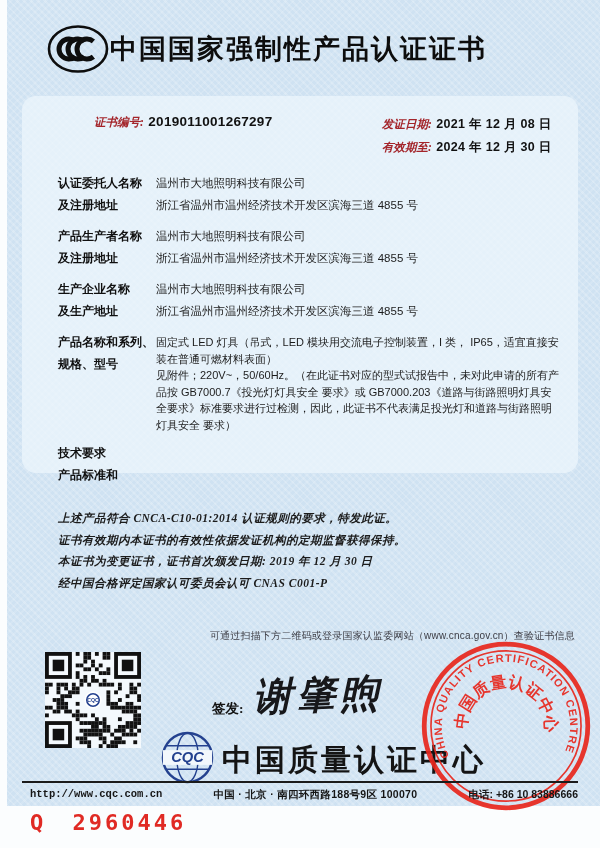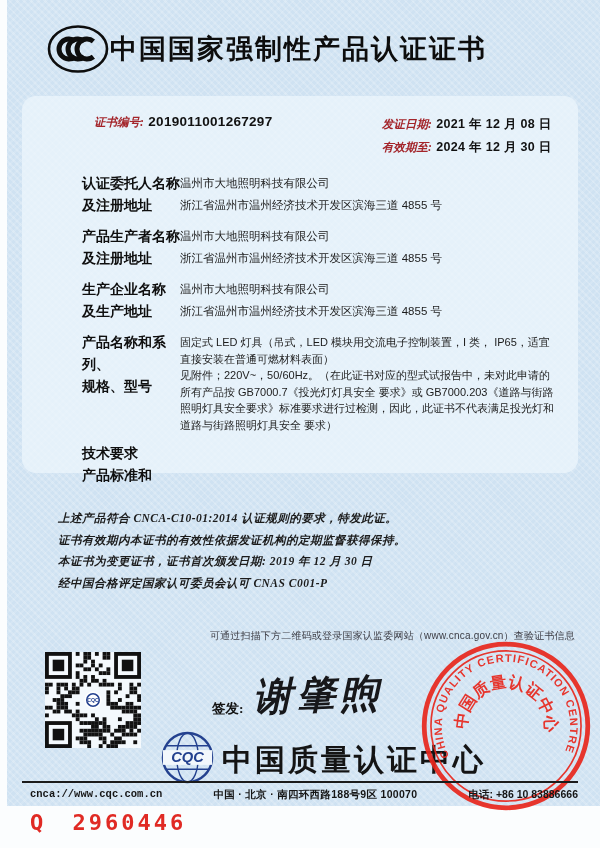--- a/index.html
+++ b/index.html
@@ -23,21 +23,21 @@
     position:absolute;left:22px;top:96px;width:556px;height:377px;
     background:rgba(236,245,252,.75);border-radius:14px;
     box-sizing:border-box;padding:16px 18px 0 36px;
   }
   .meta-row{display:flex;justify-content:space-between;margin-bottom:14px;padding-left:36px;}
   .red-label{color:#a3242a;font-family:"Liberation Serif","DejaVu Serif",serif;font-style:italic;font-weight:bold;font-size:11.5px;}
   .meta-val{color:#111;font-size:13.5px;font-weight:600;letter-spacing:.3px;}
   .meta-right{width:178px;line-height:21px;white-space:nowrap;}
   .meta-right .meta-val{font-size:12.5px;text-align:right;}
   .sec{display:flex;margin-bottom:9px;}
-  .sec .labels{width:98px;flex-shrink:0;font-size:14px;font-weight:bold;color:#0f0f0f;line-height:22px;margin-left:24px;}
+  .sec .labels{width:98px;flex-shrink:0;font-size:12px;font-weight:bold;color:#0f0f0f;line-height:22px;}
   .sec .values{flex:1;font-size:11.5px;color:#1c1c1c;line-height:22px;}
   .sec .values .desc{font-size:11px;line-height:16.5px;}
   .sec .values .desc.first{margin-top:3px;}
   .statements{margin-top:22px;font-family:"Liberation Serif","DejaVu Serif",serif;font-style:italic;font-size:11.5px;font-weight:600;color:#1b1b1b;line-height:21.5px;letter-spacing:.5px;}
   .verify-note{position:absolute;top:629px;right:25px;font-size:10px;color:#3c3c44;letter-spacing:.2px;}
   .qr{position:absolute;left:45px;top:652px;width:96px;height:96px;}
   .sign-label{position:absolute;left:212px;top:700px;font-family:"Liberation Serif","DejaVu Serif",serif;font-size:13.5px;font-weight:600;color:#131313;}
   .sign-name{position:absolute;left:253px;top:668px;font-family:"Liberation Serif","DejaVu Serif",serif;font-style:italic;font-weight:bold;font-size:39px;color:#17171a;transform:rotate(-2deg);letter-spacing:4px;}
   .cqc-logo{position:absolute;left:160px;top:730px;width:55px;height:55px;}
   .org-name{position:absolute;left:222px;top:740px;font-size:30px;font-weight:600;color:#141414;letter-spacing:3px;white-space:nowrap;}
@@ -370,18 +370,18 @@
   <text font-size="10.6" font-weight="bold" fill="#e8271d" letter-spacing="1.1" font-family="Liberation Sans, sans-serif">
     <textPath href="#arcEN" startOffset="2">CHINA  QUALITY  CERTIFICATION  CENTRE</textPath>
   </text>
   <text font-size="15.5" font-weight="bold" fill="#e8271d" letter-spacing="0.5" font-family="Liberation Sans, sans-serif">
     <textPath href="#arcCN" startOffset="0">中国质量认证中心</textPath>
   </text>
 </svg>
 
 <div class="footer-line"></div>
 <div class="footer-row">
-  <span class="footer-url">cnca://www.cqc.com.cn</span>
+  <span class="footer-url">http://www.cqc.com.cn</span>
   <span class="footer-addr">中国 · 北京 · 南四环西路188号9区   100070</span>
   <span class="footer-phone">电话: +86 10 83886666</span>
 </div>
 
 <div class="serial">Q 2960446</div>
 
 </body></html>

